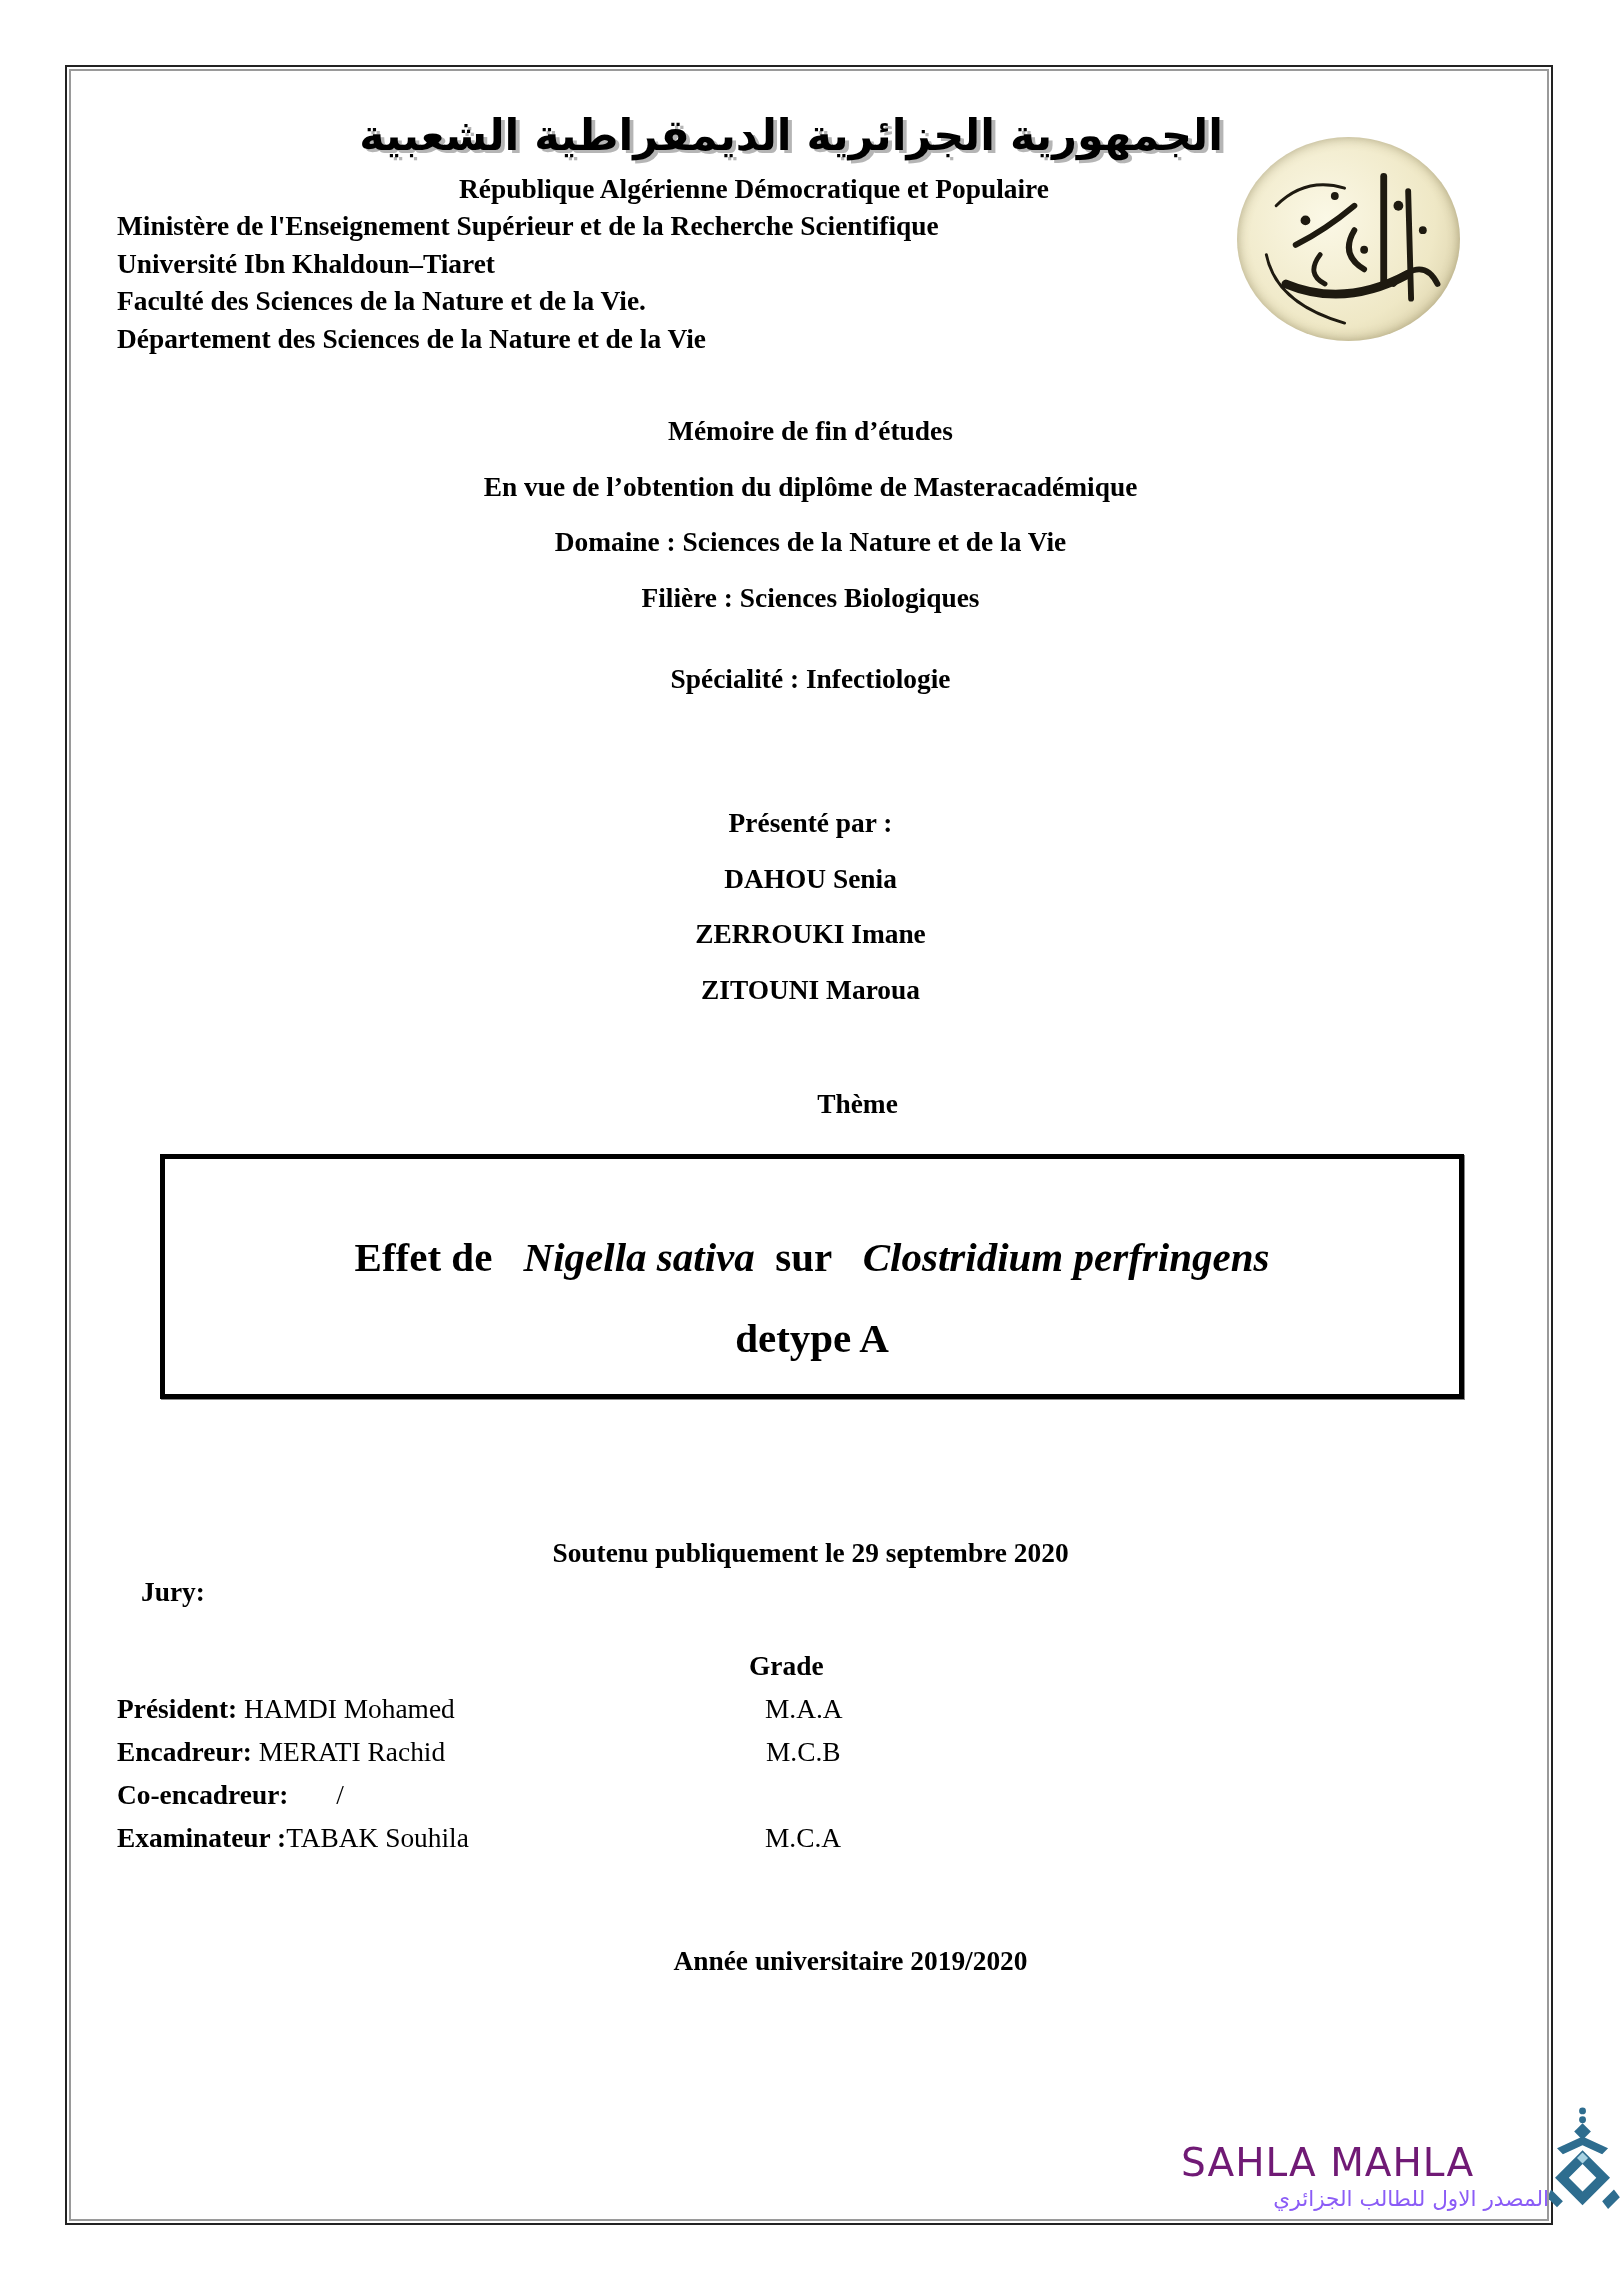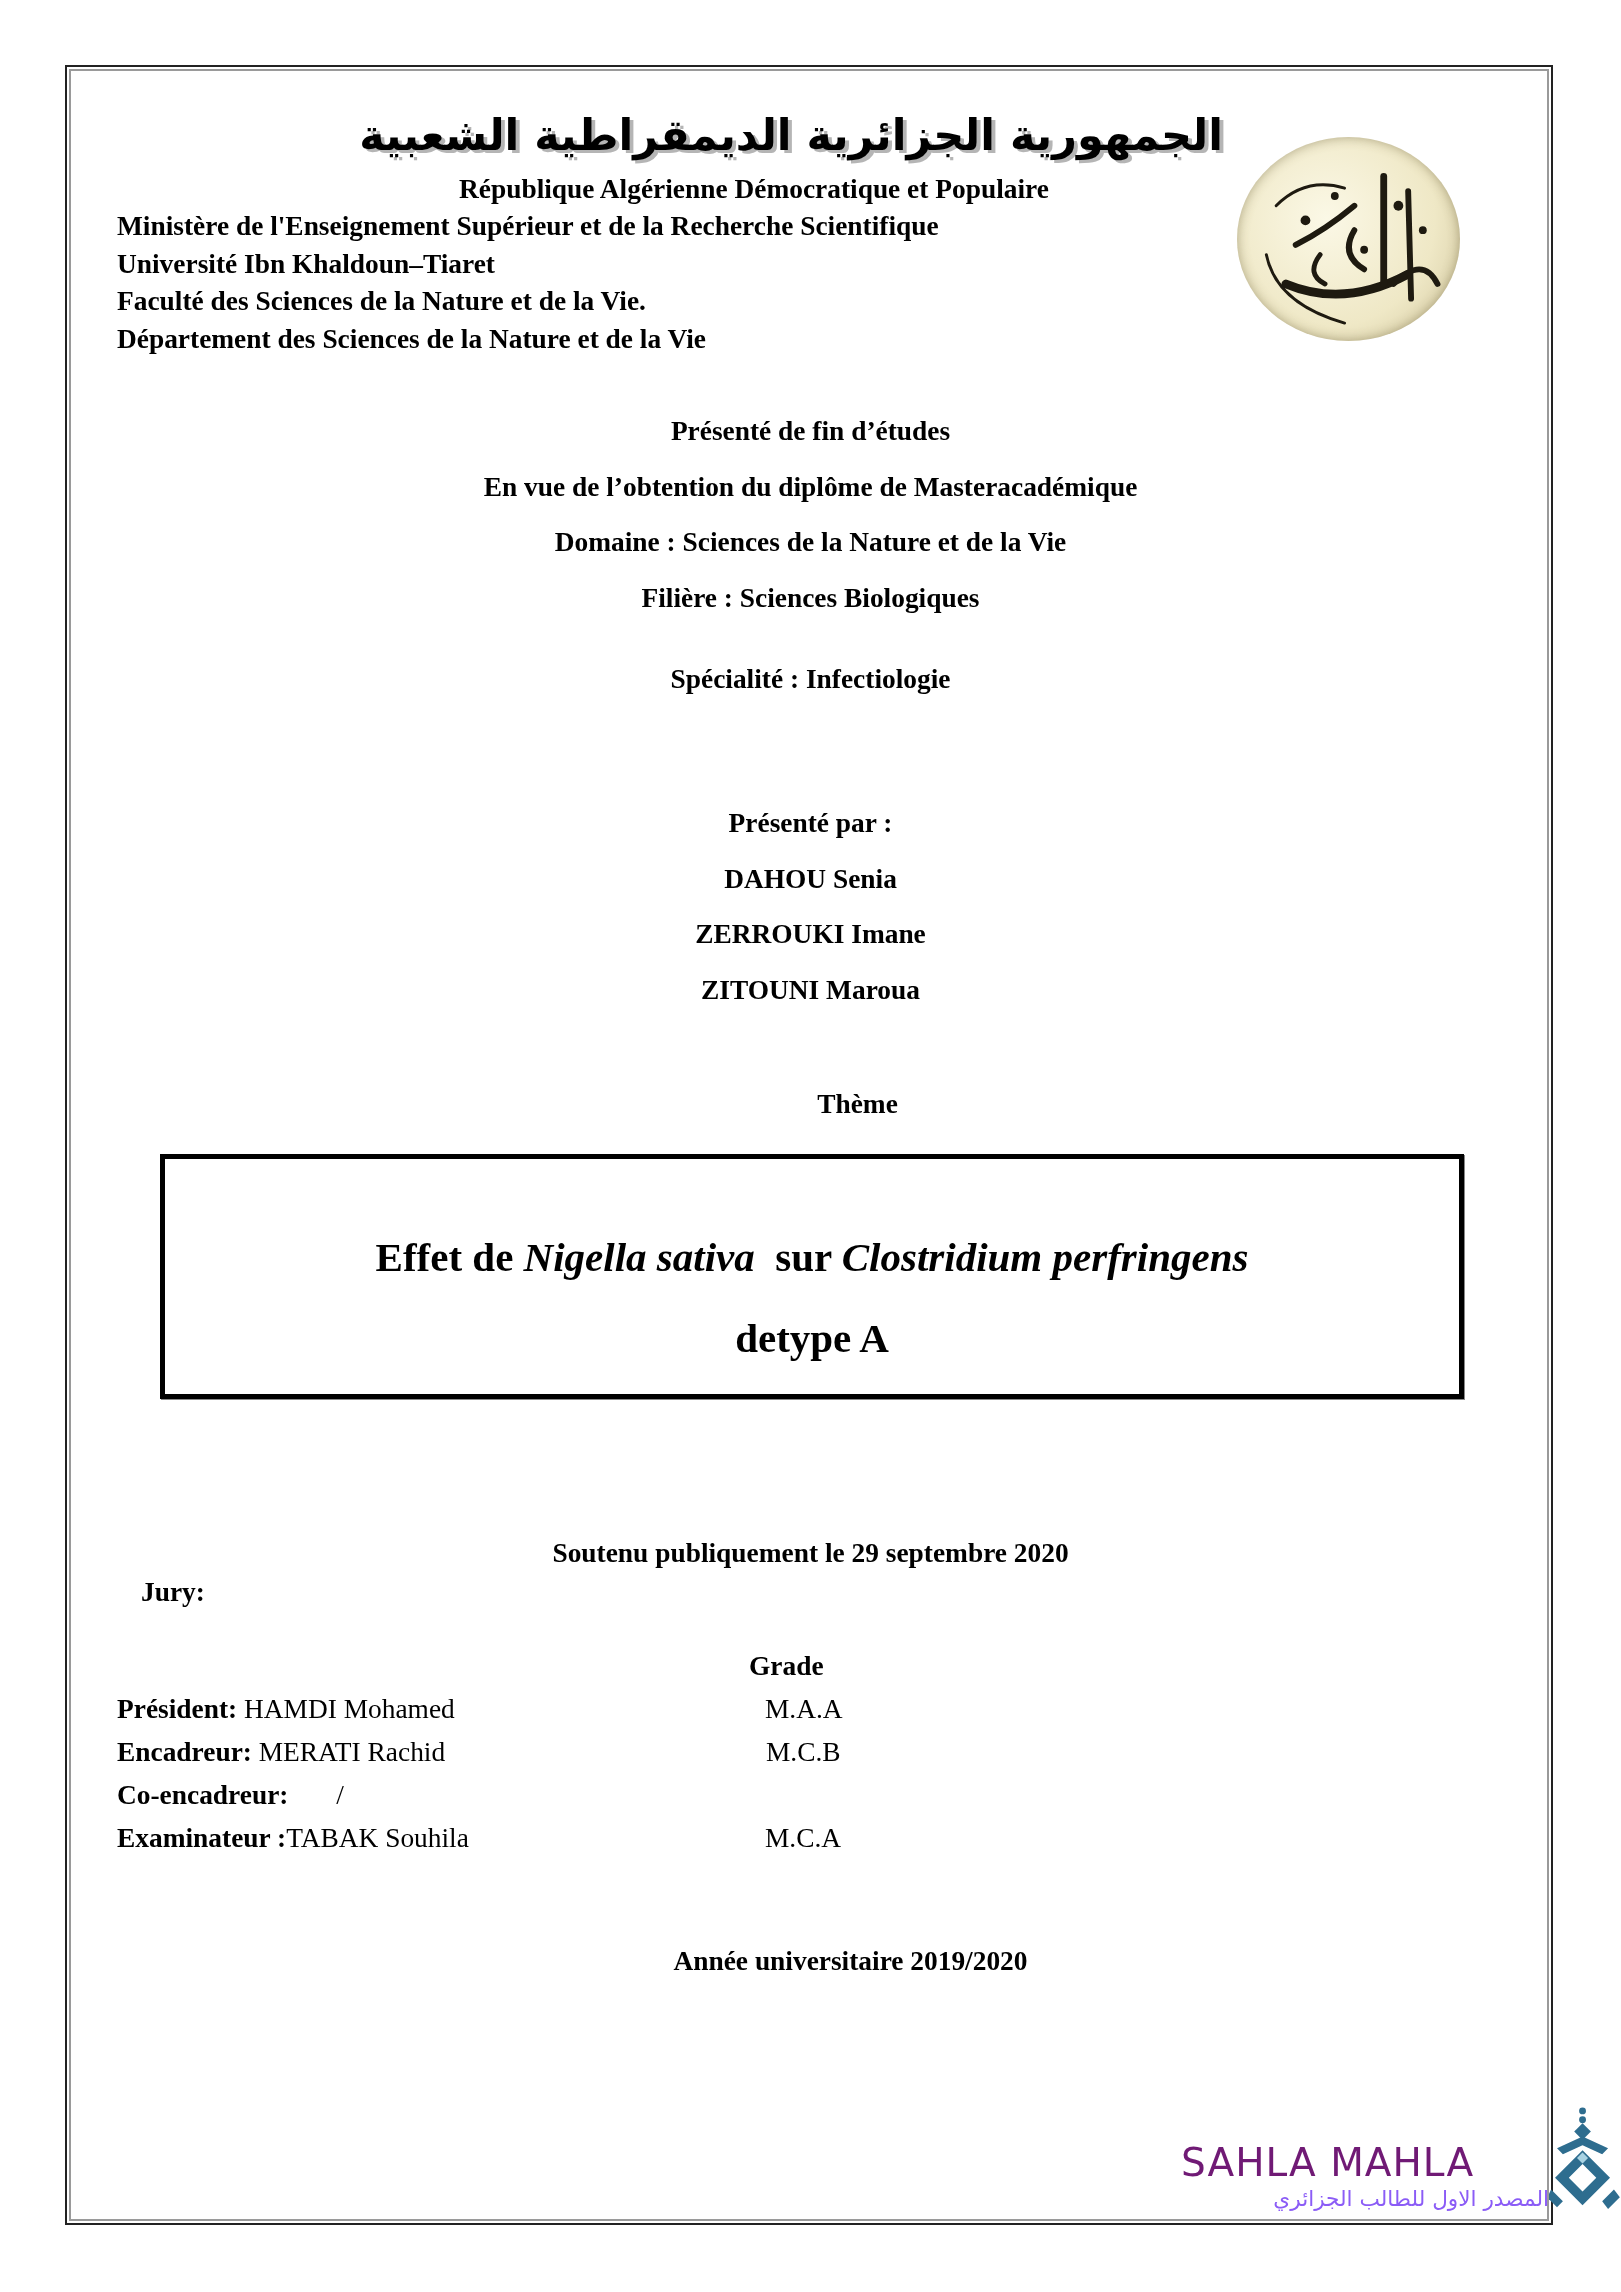--- a/index.html
+++ b/index.html
@@ -43,21 +43,21 @@
 
     .title-box {
       position: absolute; left: 160px; top: 1154px; width: 1304px; height: 245px;
       border: 5.9px solid #000; box-sizing: border-box;
       box-shadow: 1px 1px 0 #888;
     }
     .title-line {
       position: absolute; left: 0; width: 100%; text-align: center;
       font-weight: bold; font-size: 41px; line-height: 49px;
     }
-    .title-line i { font-style: italic; }
+    .title-line i { font-style: italic; margin-left: 21px; }
 
     .jury-row { font-size: 27.4px; line-height: 39px; left: 117px; }
     .jury-row .role { font-weight: bold; }
     .grade { font-size: 27.4px; line-height: 39px; }
 
     .wm-text {
       left: 1181px; top: 2140px; font-family: "DejaVu Sans", sans-serif;
       font-size: 39px; letter-spacing: 1px; color: #701a75; line-height: 45px;
     }
     .wm-sub {
@@ -94,21 +94,21 @@
     <g fill="#1e1a10">
       <circle cx="70" cy="85" r="5"></circle>
         <circle cx="100" cy="60" r="4"></circle>
       <circle cx="165" cy="70" r="5"></circle>
         <circle cx="190" cy="95" r="4"></circle>
       <circle cx="130" cy="115" r="4"></circle>
     </g>
   </svg>
 </div>
 
-<div class="abs center-line" style="top:412px;">Présenté de fin d’études</div>
+<div class="abs center-line" style="top:412px;">Mémoire de fin d’études</div>
 <div class="abs center-line" style="top:468px;">En vue de l’obtention du diplôme de Masteracadémique</div>
 <div class="abs center-line" style="top:523px;">Domaine : Sciences de la Nature et de la Vie</div>
 <div class="abs center-line" style="top:579px;">Filière : Sciences Biologiques</div>
 <div class="abs center-line" style="top:660px;">Spécialité : Infectiologie</div>
 
 <div class="abs center-line" style="top:804px;">Présenté par :</div>
 <div class="abs center-line" style="top:860px;">DAHOU Senia</div>
 <div class="abs center-line" style="top:915px;">ZERROUKI Imane</div>
 <div class="abs center-line" style="top:971px;">ZITOUNI Maroua</div>
 

